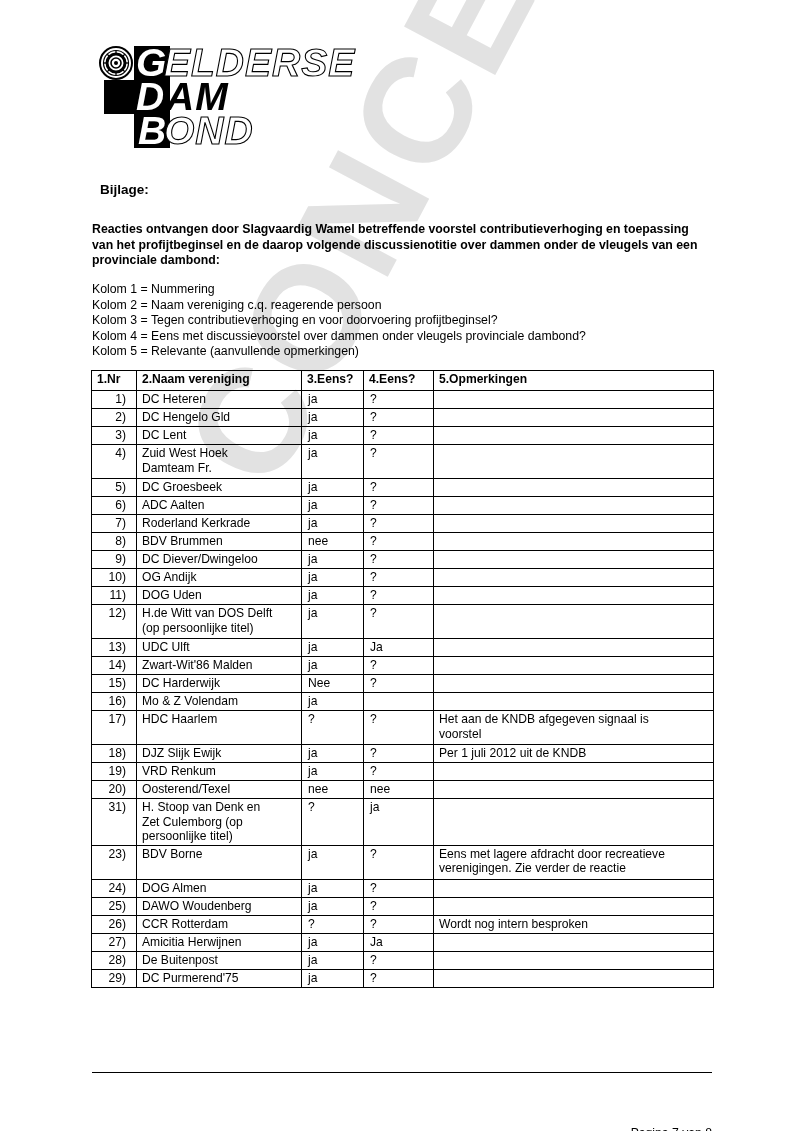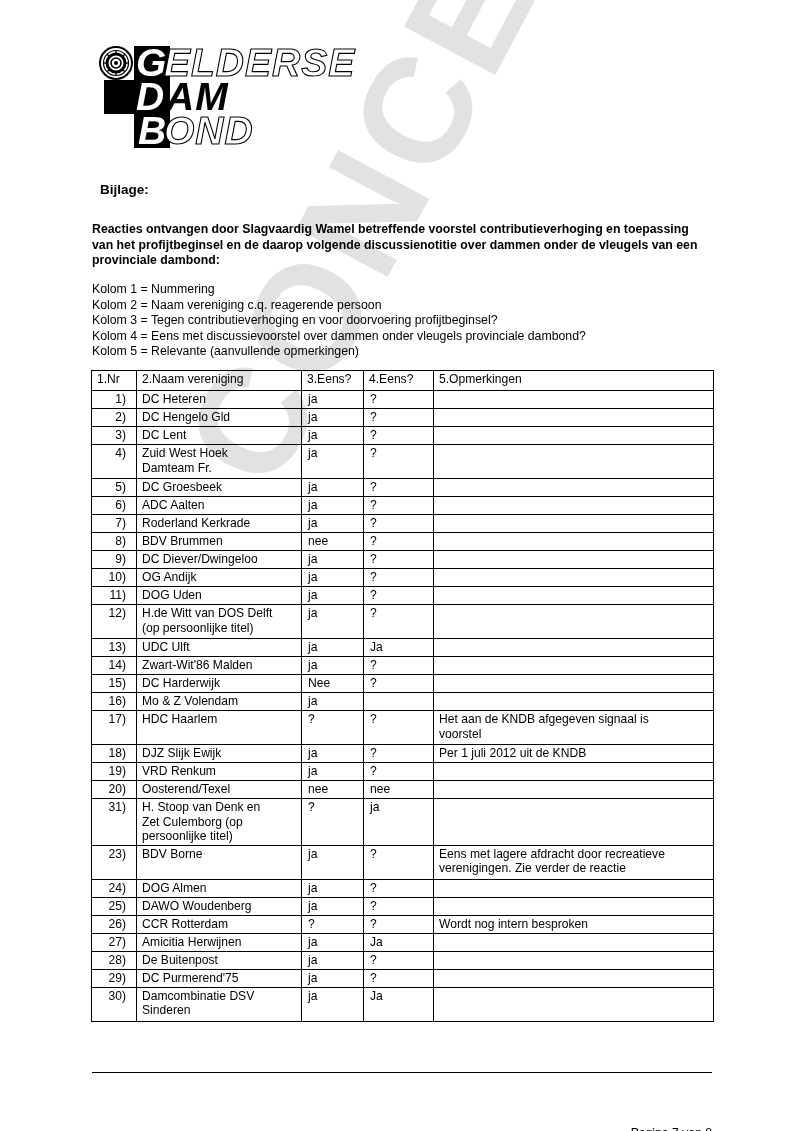--- a/index.html
+++ b/index.html
@@ -107,21 +107,21 @@
   #resp-table col.c-opm   { width: 280px; }
 
   #resp-table th, #resp-table td {
     border: 1px solid #000000;
     padding: 1px 4px 1px 5px;
     vertical-align: top;
     line-height: 14.6px;
     background: transparent;
   }
   #resp-table th {
-    font-weight: normal;
+    font-weight: bold;
     text-align: left;
     height: 17px;
     margin-top: 36px;
   }
   #resp-table td.nr {
     text-align: right;
     padding-right: 10px;
   }
   #resp-table td.val {
     padding-left: 6px;
@@ -655,36 +655,20 @@
               <span class="cell-line">DC Purmerend'75</span>
             </td>
             <td class="val">
               <span class="cell-line">ja</span>
             </td>
             <td class="val">
               <span class="cell-line">?</span>
             </td>
             <td></td>
           </tr>
-          <tr class="r2">
-            <td class="nr">
-              <span class="cell-line">30)</span>
-            </td>
-            <td>
-              <span class="cell-line">Damcombinatie DSV</span>
-              <span class="cell-line">Sinderen</span>
-            </td>
-            <td class="val">
-              <span class="cell-line">ja</span>
-            </td>
-            <td class="val">
-              <span class="cell-line">Ja</span>
-            </td>
-            <td></td>
-          </tr>
         </tbody>
     </table>
 
   </div>
 
   <div id="footer-rule"></div>
   <div id="footer-text">Pagina 7 van 8</div>
 
 </div>
 

